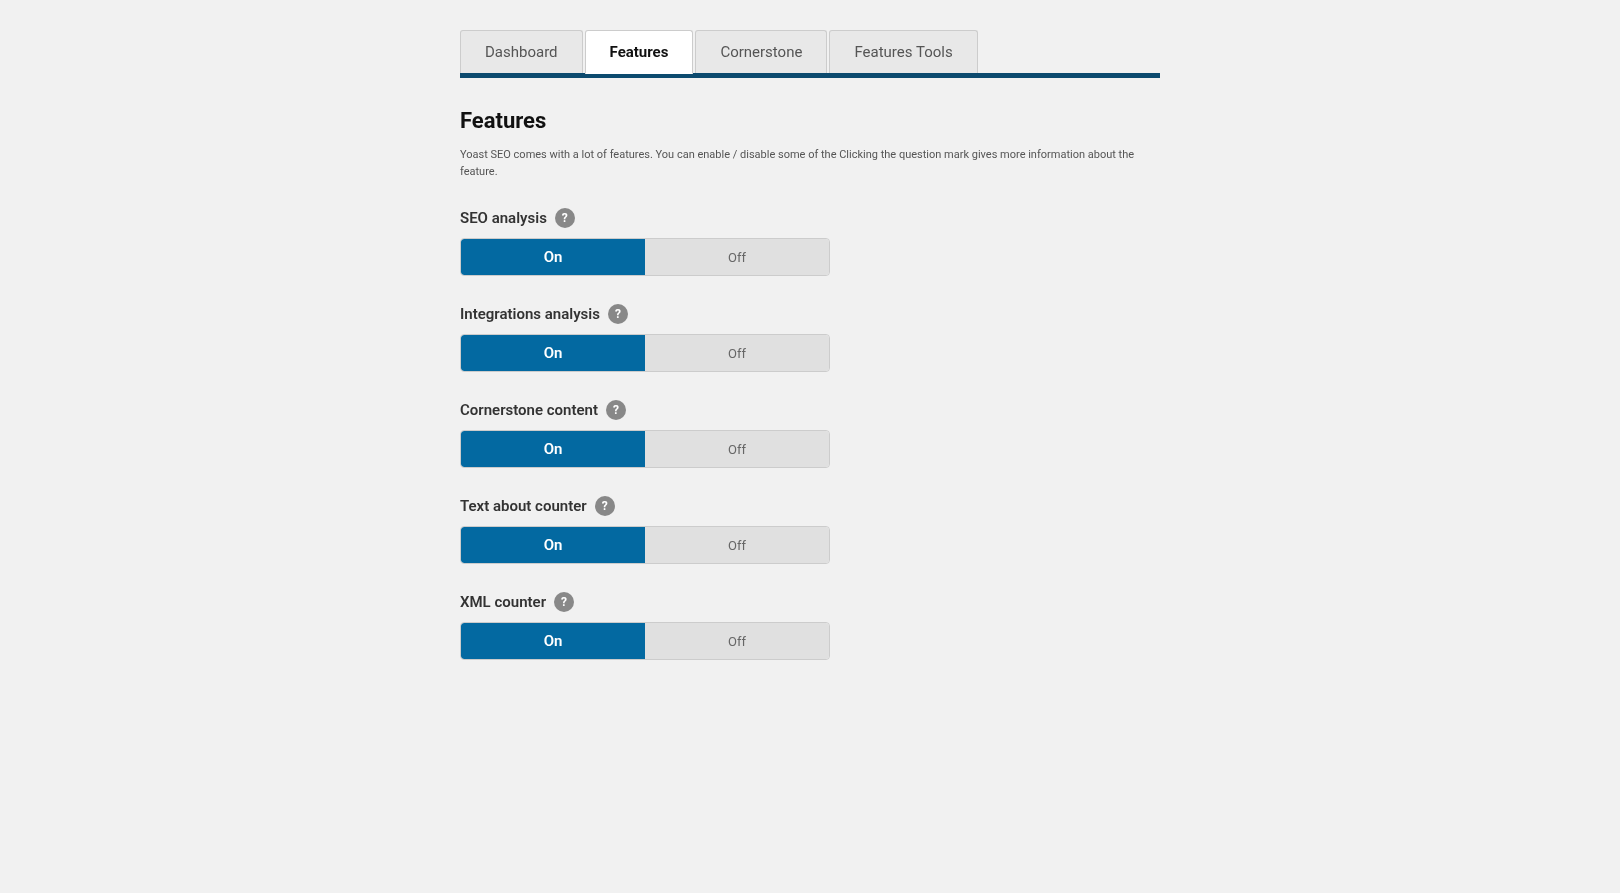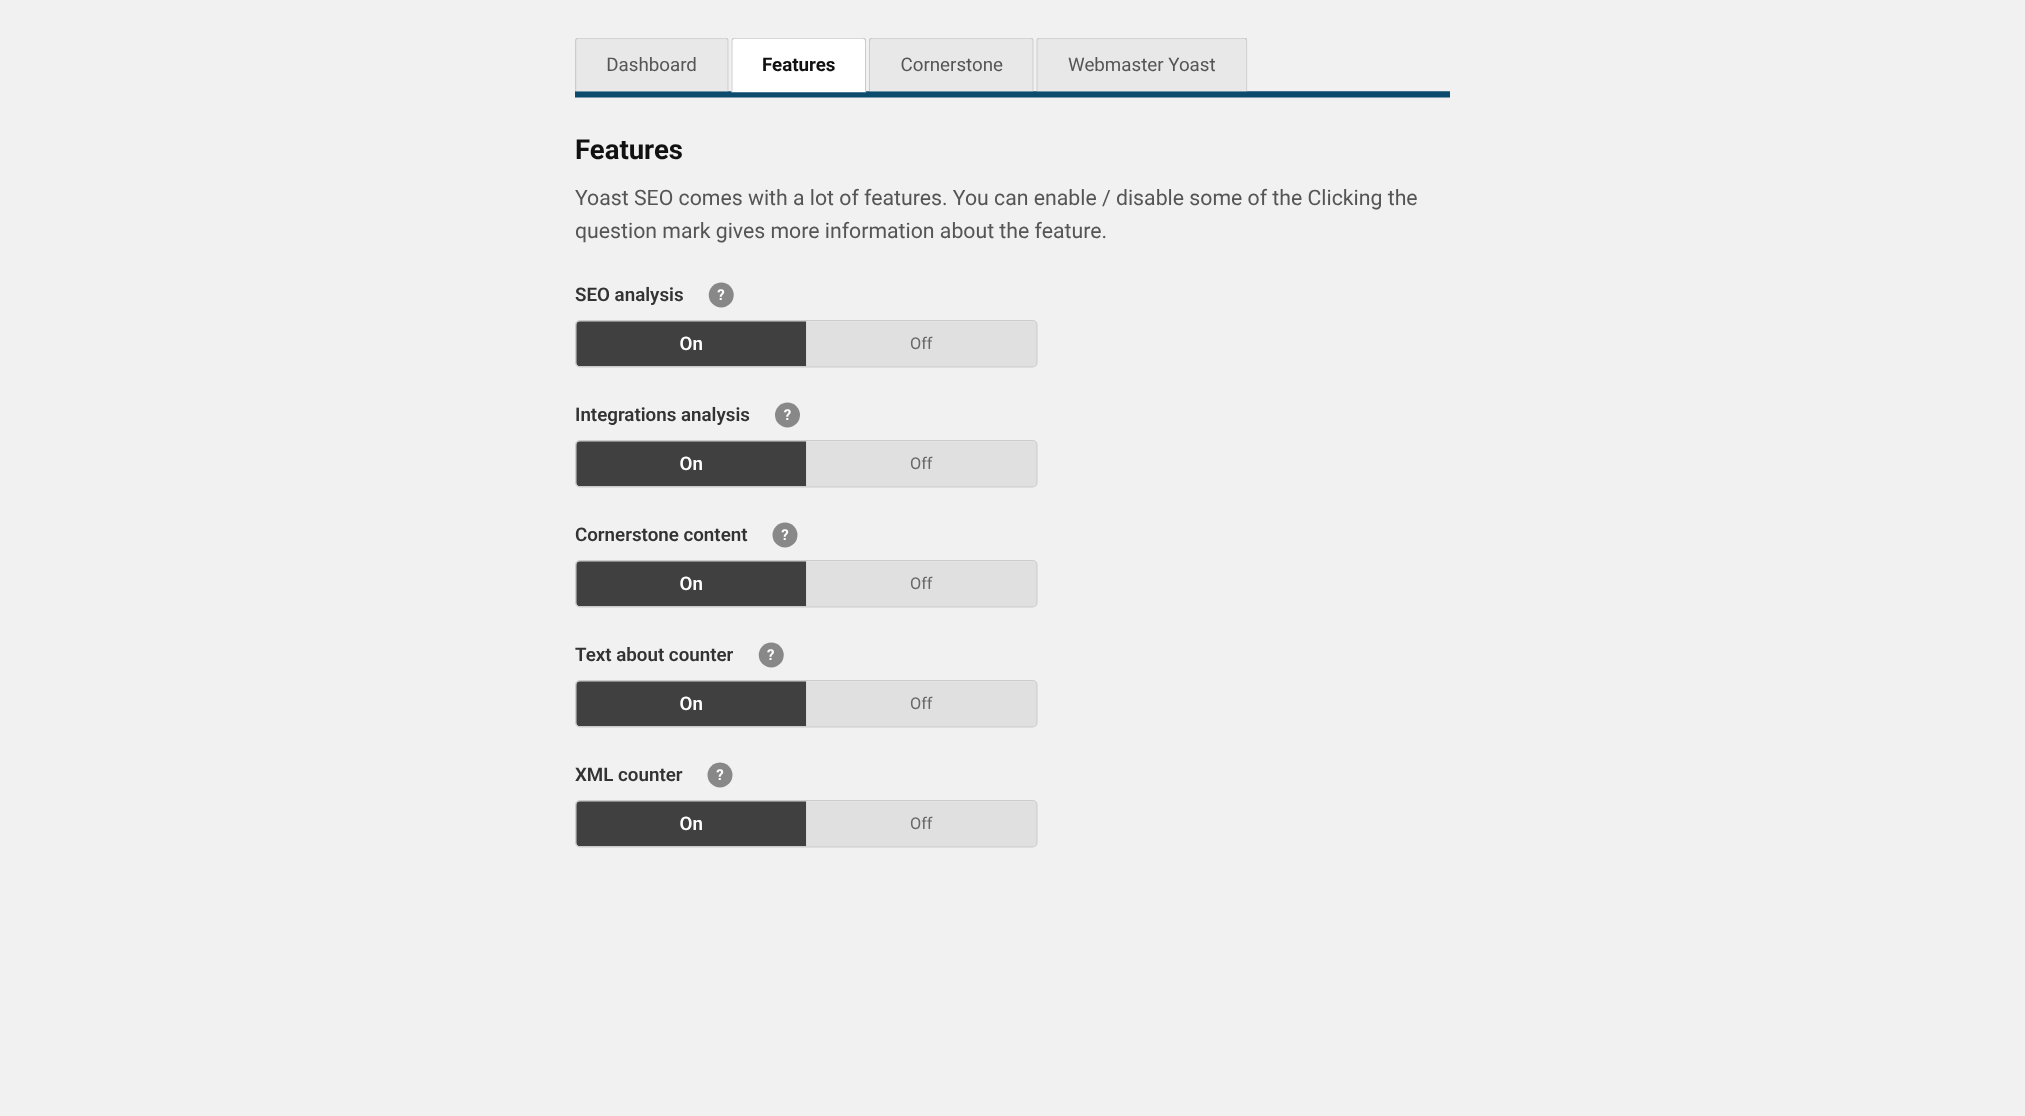--- a/index.html
+++ b/index.html
@@ -57,35 +57,35 @@
 
     
     .section-title {
       font-size: 22px;
       font-weight: bold;
       margin-bottom: 14px;
       color: #111;
     }
 
     .section-description {
-      font-size: 17px;
+      font-size: 11px;
       color: #555;
       margin-bottom: 28px;
       line-height: 1.5;
     }
 
     
     .feature-item {
       margin-bottom: 28px;
     }
 
     .feature-label-row {
       display: flex;
       align-items: center;
-      gap: 20px;
+      gap: 8px;
       margin-bottom: 10px;
     }
 
     .feature-label {
       font-size: 15px;
       font-weight: 600;
       color: #333;
     }
 
     .help-icon {
@@ -108,21 +108,21 @@
       display: flex;
       width: 370px;
       height: 38px;
       border-radius: 4px;
       overflow: hidden;
       border: 1px solid #ccc;
     }
 
     .toggle-on {
       flex: 1;
-      background: #404040;
+      background: #0369a1;
       color: #fff;
       font-size: 15px;
       font-weight: 600;
       display: flex;
       align-items: center;
       justify-content: center;
       cursor: pointer;
       border-radius: 3px 0 0 3px;
     }
 
@@ -142,21 +142,21 @@
 </head>
 <body>
 
 <div class="page-wrapper">
   <div class="content-area">
 
     <div class="tabs">
       <div class="tab">Dashboard</div>
       <div class="tab active">Features</div>
       <div class="tab">Cornerstone</div>
-      <div class="tab">Webmaster Yoast</div>
+      <div class="tab">Features Tools</div>
     </div>
 
     <h1 class="section-title">Features</h1>
 
     <p class="section-description">Yoast SEO comes with a lot of features. You can enable / disable some of the
 Clicking the question mark gives more information about the feature.</p>
 
     <div class="feature-item">
       <div class="feature-label-row">
         <span class="feature-label">SEO analysis</span>

